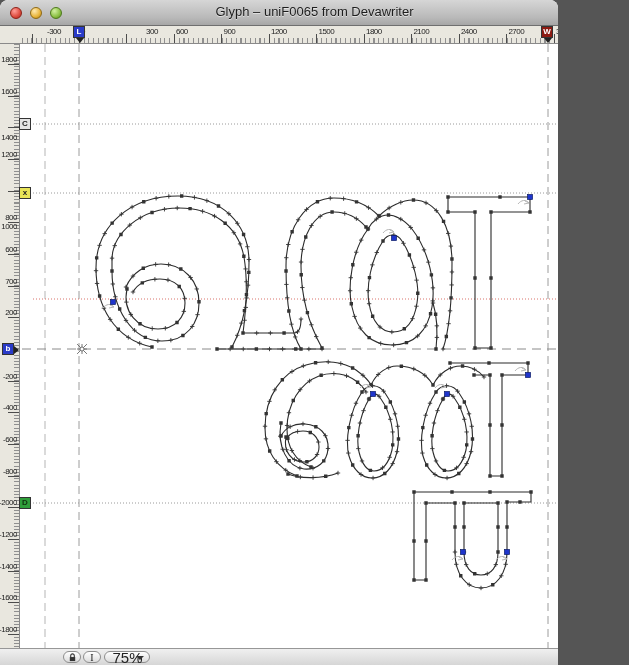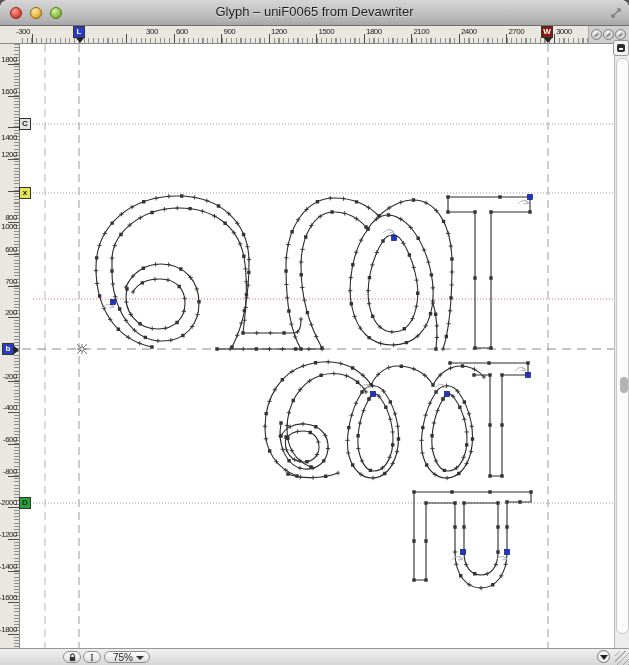--- a/index.html
+++ b/index.html
@@ -1,17 +1,17 @@
 <!DOCTYPE html>
 <html><head>
 <meta charset="utf-8">
 <style>
   html,body{margin:0;padding:0;background:#555;}
   *{box-sizing:border-box;}
-  #window{position:relative;width:629px;height:665px;background:#fff;overflow:hidden;
+  #window{position:relative;width:558px;height:665px;background:#fff;overflow:hidden;
     font-family:"Liberation Sans",sans-serif;border-radius:8px 8px 0 0;}
   
   #titlebar{position:absolute;left:0;top:0;width:629px;height:26px;
     background:linear-gradient(#d6d6d6,#b9b9b9 70%,#a6a6a6);border-bottom:1px solid #6f6f6f;
     border-radius:8px 8px 0 0;}
   .light{position:absolute;top:7px;width:12px;height:12px;border-radius:50%;}
   #light-close{left:10px;background:radial-gradient(circle at 35% 30%,#ff9e97,#dd4b3e 60%,#a52a1f);border:1px solid #8e2218;}
   #light-min{left:30px;background:radial-gradient(circle at 35% 30%,#ffe9b0,#e8b43a 60%,#a97a14);border:1px solid #8f6a16;}
   #light-zoom{left:50px;background:radial-gradient(circle at 35% 30%,#d2f0a2,#8bc043 60%,#55841c);border:1px solid #4e7a1c;}
   #title{position:absolute;left:0;right:0;top:4px;text-align:center;font-size:13px;
@@ -59,21 +59,21 @@
   #vtrack{position:absolute;left:1px;top:14px;width:13px;height:576px;background:#fbfbfb;
     border:1px solid #c6c6c6;border-radius:6px;}
   #vthumb{position:absolute;left:3px;width:8px;height:16px;background:#b4b4b4;border-radius:4px;}
   
   #statusbar{position:absolute;left:0;top:648px;width:629px;height:17px;
     background:linear-gradient(#f0f0f0,#d6d6d6);border-top:1px solid #979797;}
   .sb-btn{position:absolute;top:2px;height:12px;border:1px solid #8e8e8e;border-radius:7px;
     background:linear-gradient(#fff,#dcdcdc);font-size:9px;color:#222;text-align:center;}
   #lock-btn{left:63px;width:18px;}
   #info-btn{left:83px;width:18px;font-family:"Liberation Serif",serif;font-size:10px;line-height:11px;}
-  #zoom-dd{left:104px;width:46px;line-height:11px;padding-left:8px;text-align:left;font-size:10px;}
+  #zoom-dd{left:104px;width:46px;line-height:11px;padding-left:1px;text-align:center;font-size:15px;}
   #zoom-caret{position:absolute;right:5px;top:4px;width:0;height:0;
     border-left:4px solid transparent;border-right:4px solid transparent;border-top:4px solid #333;}
   #scroll-down-btn{position:absolute;left:597px;top:650px;width:13px;height:13px;border-radius:50%;
     border:1px solid #777;background:#f2f2f2;}
   #scroll-down-btn:after{content:"";position:absolute;left:2px;top:4px;width:0;height:0;
     border-left:4px solid transparent;border-right:4px solid transparent;border-top:5px solid #222;}
   #grip{position:absolute;left:615px;top:651px;width:14px;height:14px;
     background:repeating-linear-gradient(135deg,transparent 0 3px,#aaa 3px 4px);}
 </style>
 </head>
@@ -91,21 +91,21 @@
     </svg>
   </div>
 
   <div id="corner-box">
     <div class="dash"></div>
   </div>
 
   <div id="hruler">
     <div class="minor"></div>
   <div class="htick" style="left: 31.51px;"></div>
-      <div class="hlabel" style="left: 16px;">-300</div>
+      <div class="hlabel" style="left: 47px;">-300</div>
       <div class="htick" style="left: 79px;"></div>
       <div class="hlabel" style="left: 81px;">0</div>
       <div class="htick" style="left: 126.49px;"></div>
       <div class="hlabel" style="left: 146px;">300</div>
       <div class="htick" style="left: 173.98px;"></div>
       <div class="hlabel" style="left: 175.98px;">600</div>
       <div class="htick" style="left: 221.47px;"></div>
       <div class="hlabel" style="left: 223.47px;">900</div>
       <div class="htick" style="left: 268.96px;"></div>
       <div class="hlabel" style="left: 270.96px;">1200</div>

